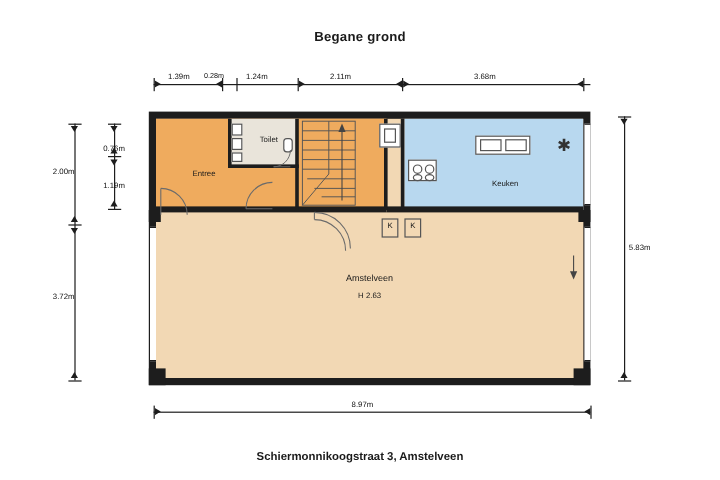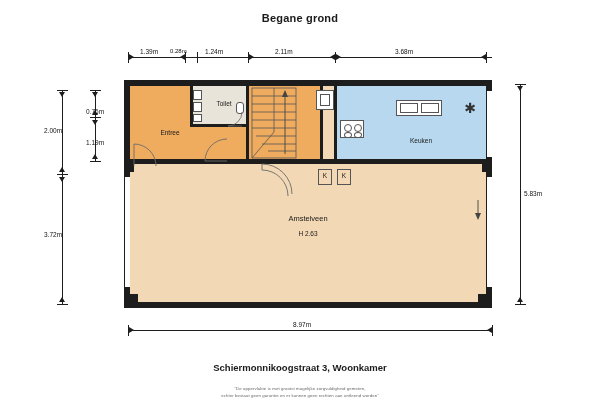--- a/index.html
+++ b/index.html
@@ -10,21 +10,21 @@
   body {
     width: 600px;
     height: 400px;
     font-family: "Liberation Sans", sans-serif;
     color: #111111;
     overflow: hidden;
     position: relative;
   }
   .page {
     position: absolute;
-    left: 0; top: 4px;
+    left: 0; top: 17px;
     width: 600px;
     height: 324px;
   }
   .title {
     position: absolute;
     top: 8px;
     left: 0;
     width: 600px;
     text-align: center;
     font-size: 11px;
@@ -340,17 +340,17 @@
 
     <div class="dimline dim-v" style="left:520px; top:80px; width:1px; height:220px;"></div>
     <div class="dimline dim-h" style="left:515px; top:80px; width:11px;"></div>
     <div class="dimline dim-h" style="left:515px; top:300px; width:11px;"></div>
     <div class="arrow-d" style="left:517px; top:82px;"></div>
     <div class="arrow-u" style="left:517px; top:293px;"></div>
     <div class="dimtext" style="left:524px; top:186px;">5.83m</div>
 
   </div>
 
-  <div class="footer-title">Schiermonnikoogstraat 3, Woonkamer</div>
+  <div class="footer-title">Schiermonnikoogstraat 3, Amstelveen</div>
   <div class="disclaimer disc2">"De oppervlakte is met grootst mogelijke zorgvuldigheid gemeten,</div>
   <div class="disclaimer disc3">echter bestaat geen garantie en er kunnen geen rechten aan ontleend worden"</div>
 
 </div>
 
 </body></html>

